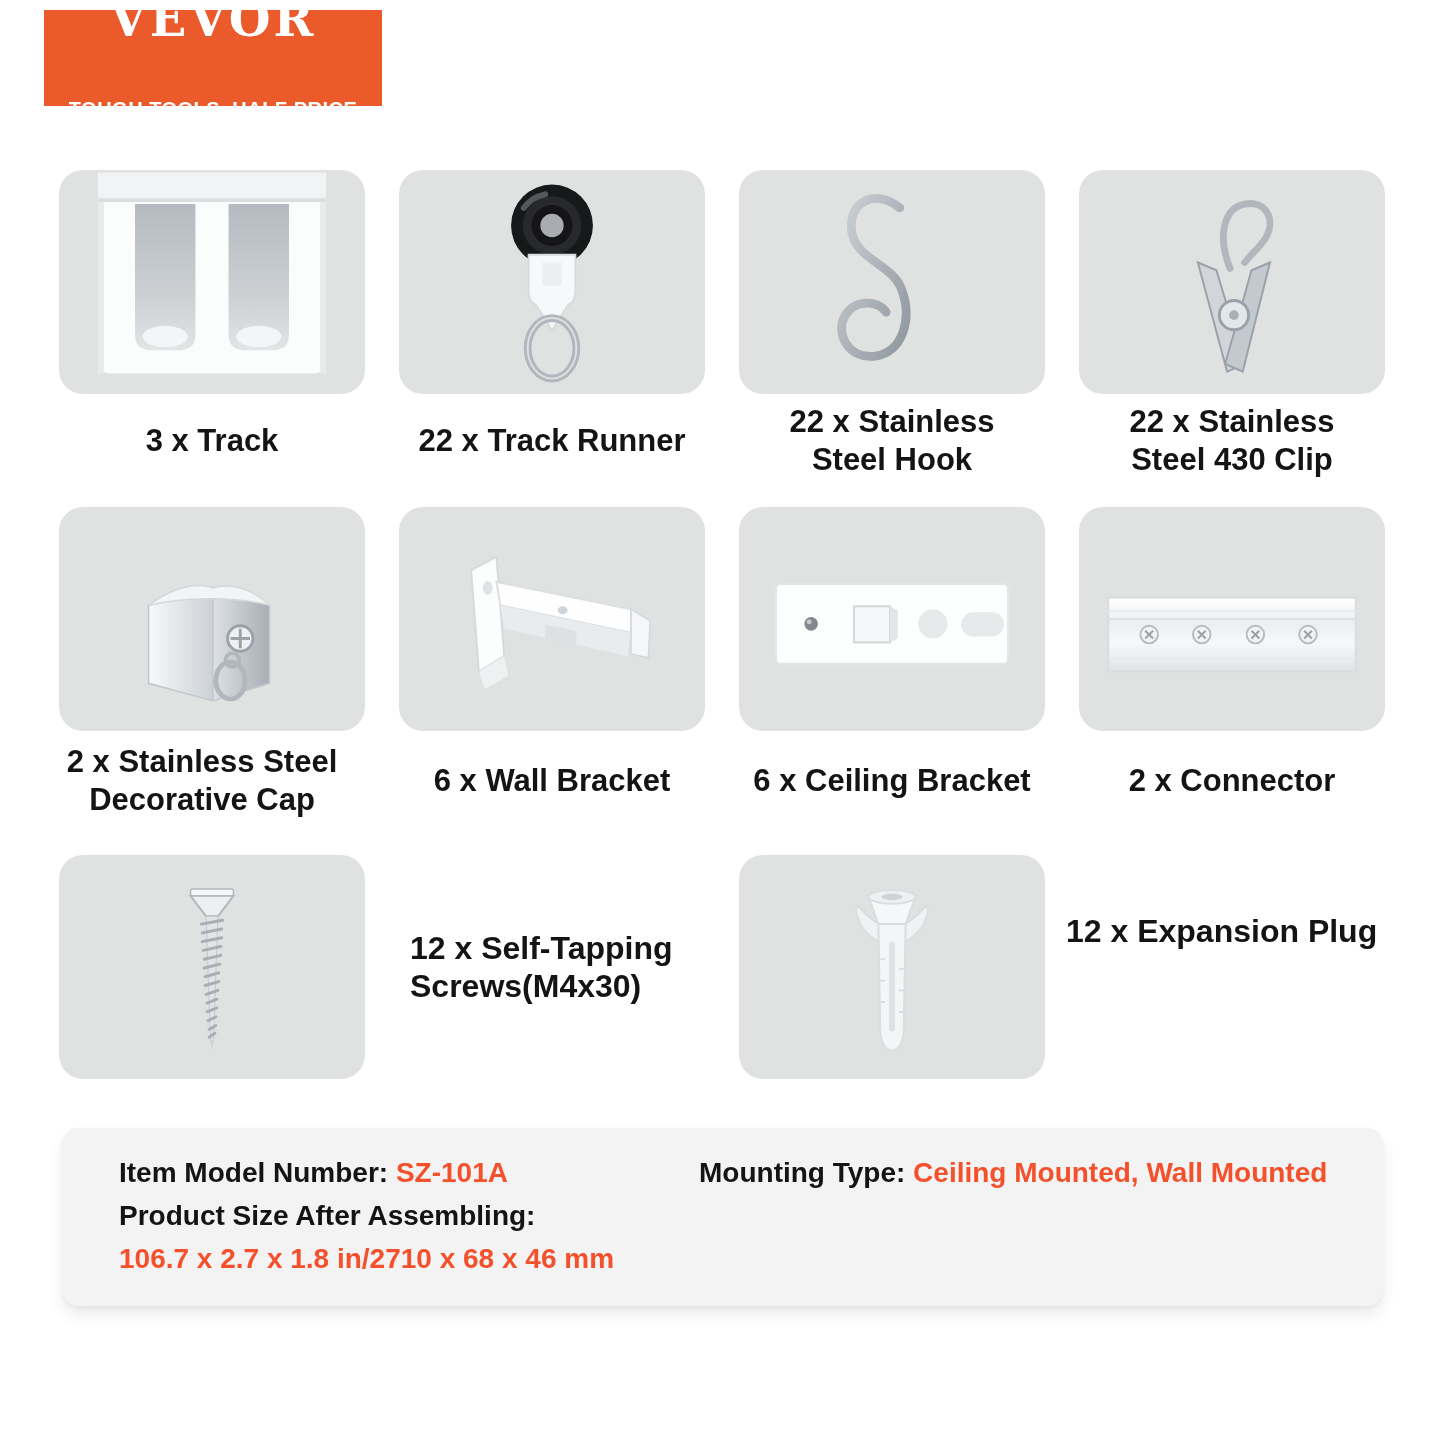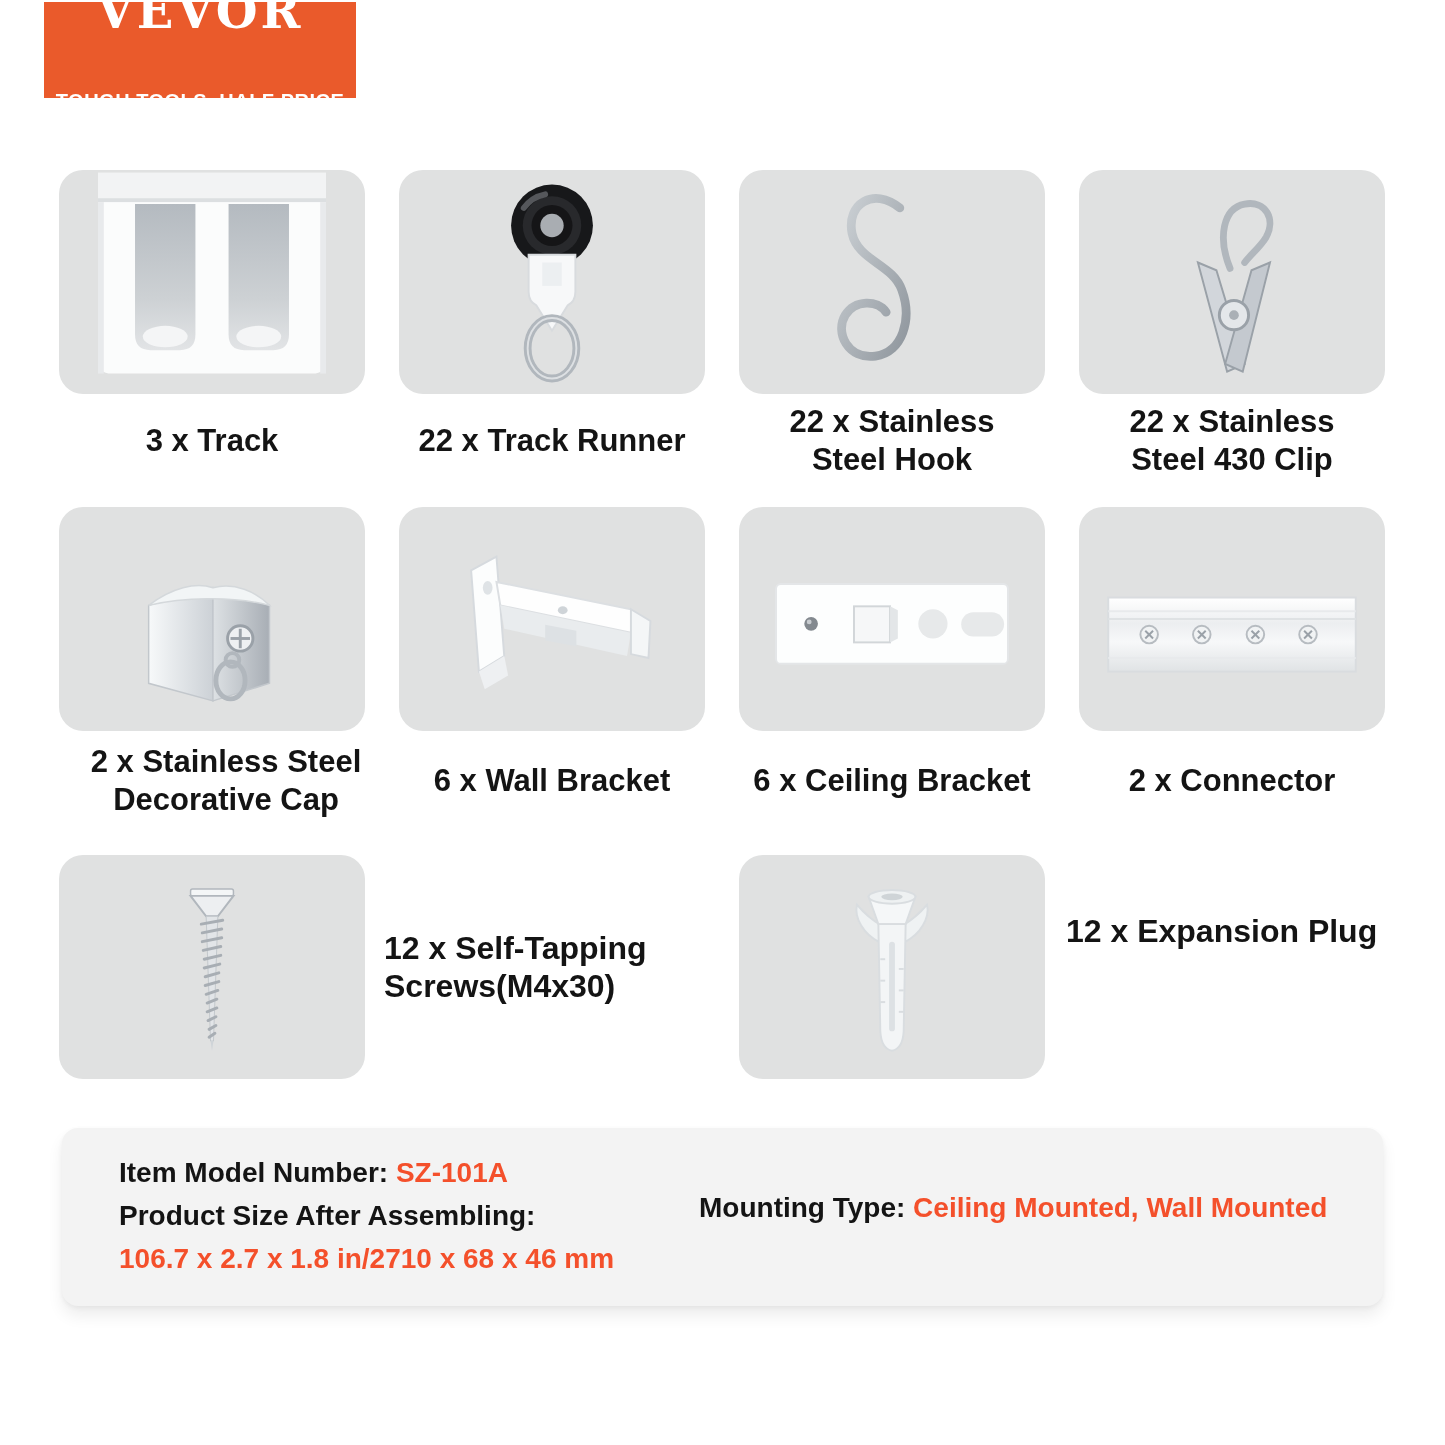--- a/index.html
+++ b/index.html
@@ -3,21 +3,21 @@
 <meta charset="utf-8">
 <style>
   html,body { margin:0; padding:0; background:#ffffff; }
   .canvas {
     position:relative; width:1445px; height:1445px; background:var(--page_bg,#ffffff);
     font-family:"Liberation Sans", sans-serif; overflow:hidden;
   }
 
   
   .logo {
-    position:absolute; left:44px; top:2px; width:312px; height:96px;
+    position:absolute; left:44px; top:10px; width:338px; height:96px;
     background:var(--brand_orange,#EA5A2B); color:#fff;
     display:flex; flex-direction:column; align-items:center; justify-content:center;gap:48px;
   }
   .logo-row { position:relative; line-height:1; }
   .logo-word {
     font-family:"DejaVu Serif", serif; font-weight:bold; font-size:48px;
     letter-spacing:3px; line-height:1;
   }
   .logo-reg { position:absolute; top:-6px; right:-18px; font-size:14px; font-weight:bold; }
   .logo-tagline { font-size:20px; font-weight:bold; letter-spacing:0.5px; margin-top:7px; white-space:nowrap; }
@@ -42,21 +42,21 @@
   }
 
   
   .spec-panel {
     position:absolute; left:62px; top:1128px; width:1321px; height:178px;
     background:var(--panel_bg,#F3F3F3); border-radius:16px;
     box-shadow:0 10px 16px rgba(0,0,0,0.07), 0 2px 5px rgba(0,0,0,0.05);
   }
   .spec-col { position:absolute; top:23px; font-size:28px; font-weight:bold; line-height:43px; color:var(--text,#141414); }
   .spec-col.left  { left:57px; }
-  .spec-col.right { left:637px;margin-top:35px; }
+  .spec-col.right { left:637px; }
   .spec-row { white-space:nowrap; }
   .spec-value { color:var(--accent_orange,#F4502B); }
 </style>
 </head>
 <body>
 
 <div class="canvas">
 
   <div class="logo">
     <div class="logo-row">
@@ -204,21 +204,21 @@
         <circle cx="181" cy="128" r="9" fill="#f1f3f4" stroke="#b7bcc1" stroke-width="2"></circle>
         <line x1="177" y1="124" x2="185" y2="132" stroke="#9aa1a8" stroke-width="2"></line>
         <line x1="177" y1="132" x2="185" y2="124" stroke="#9aa1a8" stroke-width="2"></line>
         <circle cx="235" cy="128" r="9" fill="#f1f3f4" stroke="#b7bcc1" stroke-width="2"></circle>
         <line x1="231" y1="124" x2="239" y2="132" stroke="#9aa1a8" stroke-width="2"></line>
         <line x1="231" y1="132" x2="239" y2="124" stroke="#9aa1a8" stroke-width="2"></line>
       </g>
     </svg>
   </div>
 
-  <div class="caption row2" style="left:56px;top:731px">2 x Stainless Steel
+  <div class="caption row2" style="left:32px;top:731px">2 x Stainless Steel
 Decorative Cap</div>
   <div class="caption row2" style="left:382px;top:731px">6 x Wall Bracket</div>
   <div class="caption row2" style="left:722px;top:731px">6 x Ceiling Bracket</div>
   <div class="caption row2" style="left:1062px;top:731px">2 x Connector</div>
 
   <div class="tile" style="left:59px;top:855px">
     <svg viewBox="0 0 314 224">
       <rect x="135" y="32" width="44" height="7" rx="2" fill="#f4f6f7" stroke="#b1b7bd" stroke-width="1.5"></rect>
       <polygon points="135,39 179,39 163,60 151,60" fill="#edeff1" stroke="#b1b7bd" stroke-width="2"></polygon>
       <polygon points="151,60 163,60 158.5,188 155.5,188" fill="#e2e5e8" stroke="#c2c7cc" stroke-width="1"></polygon>
@@ -234,21 +234,21 @@
         <line x1="150" y1="131" x2="164" y2="127"></line>
         <line x1="151" y1="140" x2="163" y2="136"></line>
         <line x1="152" y1="149" x2="162" y2="145"></line>
         <line x1="152" y1="158" x2="162" y2="154"></line>
         <line x1="153" y1="167" x2="161" y2="163"></line>
         <line x1="154" y1="176" x2="161" y2="172"></line>
         <line x1="154" y1="184" x2="160" y2="180"></line>
       </g>
     </svg>
   </div>
-  <div class="caption-side" style="left:384px;top:855px;width:320px">12 x Self-Tapping
+  <div class="caption-side" style="left:410px;top:855px;width:320px">12 x Self-Tapping
 Screws(M4x30)</div>
 
   <div class="tile" style="left:739px;top:855px">
     <svg viewBox="0 0 314 224">
       <path d="M143 86 C 128 78 118 62 121 48 C 131 60 140 66 147 70 Z" fill="#eff2f3" stroke="#d9dde0" stroke-width="2"></path>
       <path d="M171 86 C 186 78 196 62 193 48 C 183 60 174 66 167 70 Z" fill="#eff2f3" stroke="#d9dde0" stroke-width="2"></path>
       <path d="M133 40 L181 40 L171 68 L143 68 Z" fill="#f5f7f8" stroke="#d9dde0" stroke-width="2"></path>
       <ellipse cx="157" cy="40" rx="24" ry="7" fill="#eef1f2" stroke="#d9dde0" stroke-width="2"></ellipse>
       <ellipse cx="157" cy="40" rx="11" ry="3.5" fill="#cfd4d7"></ellipse>
       <path d="M143 68 L171 68 L169 178 Q168 196 157 198 Q146 196 145 178 Z" fill="#f3f5f6" stroke="#d9dde0" stroke-width="2"></path>

